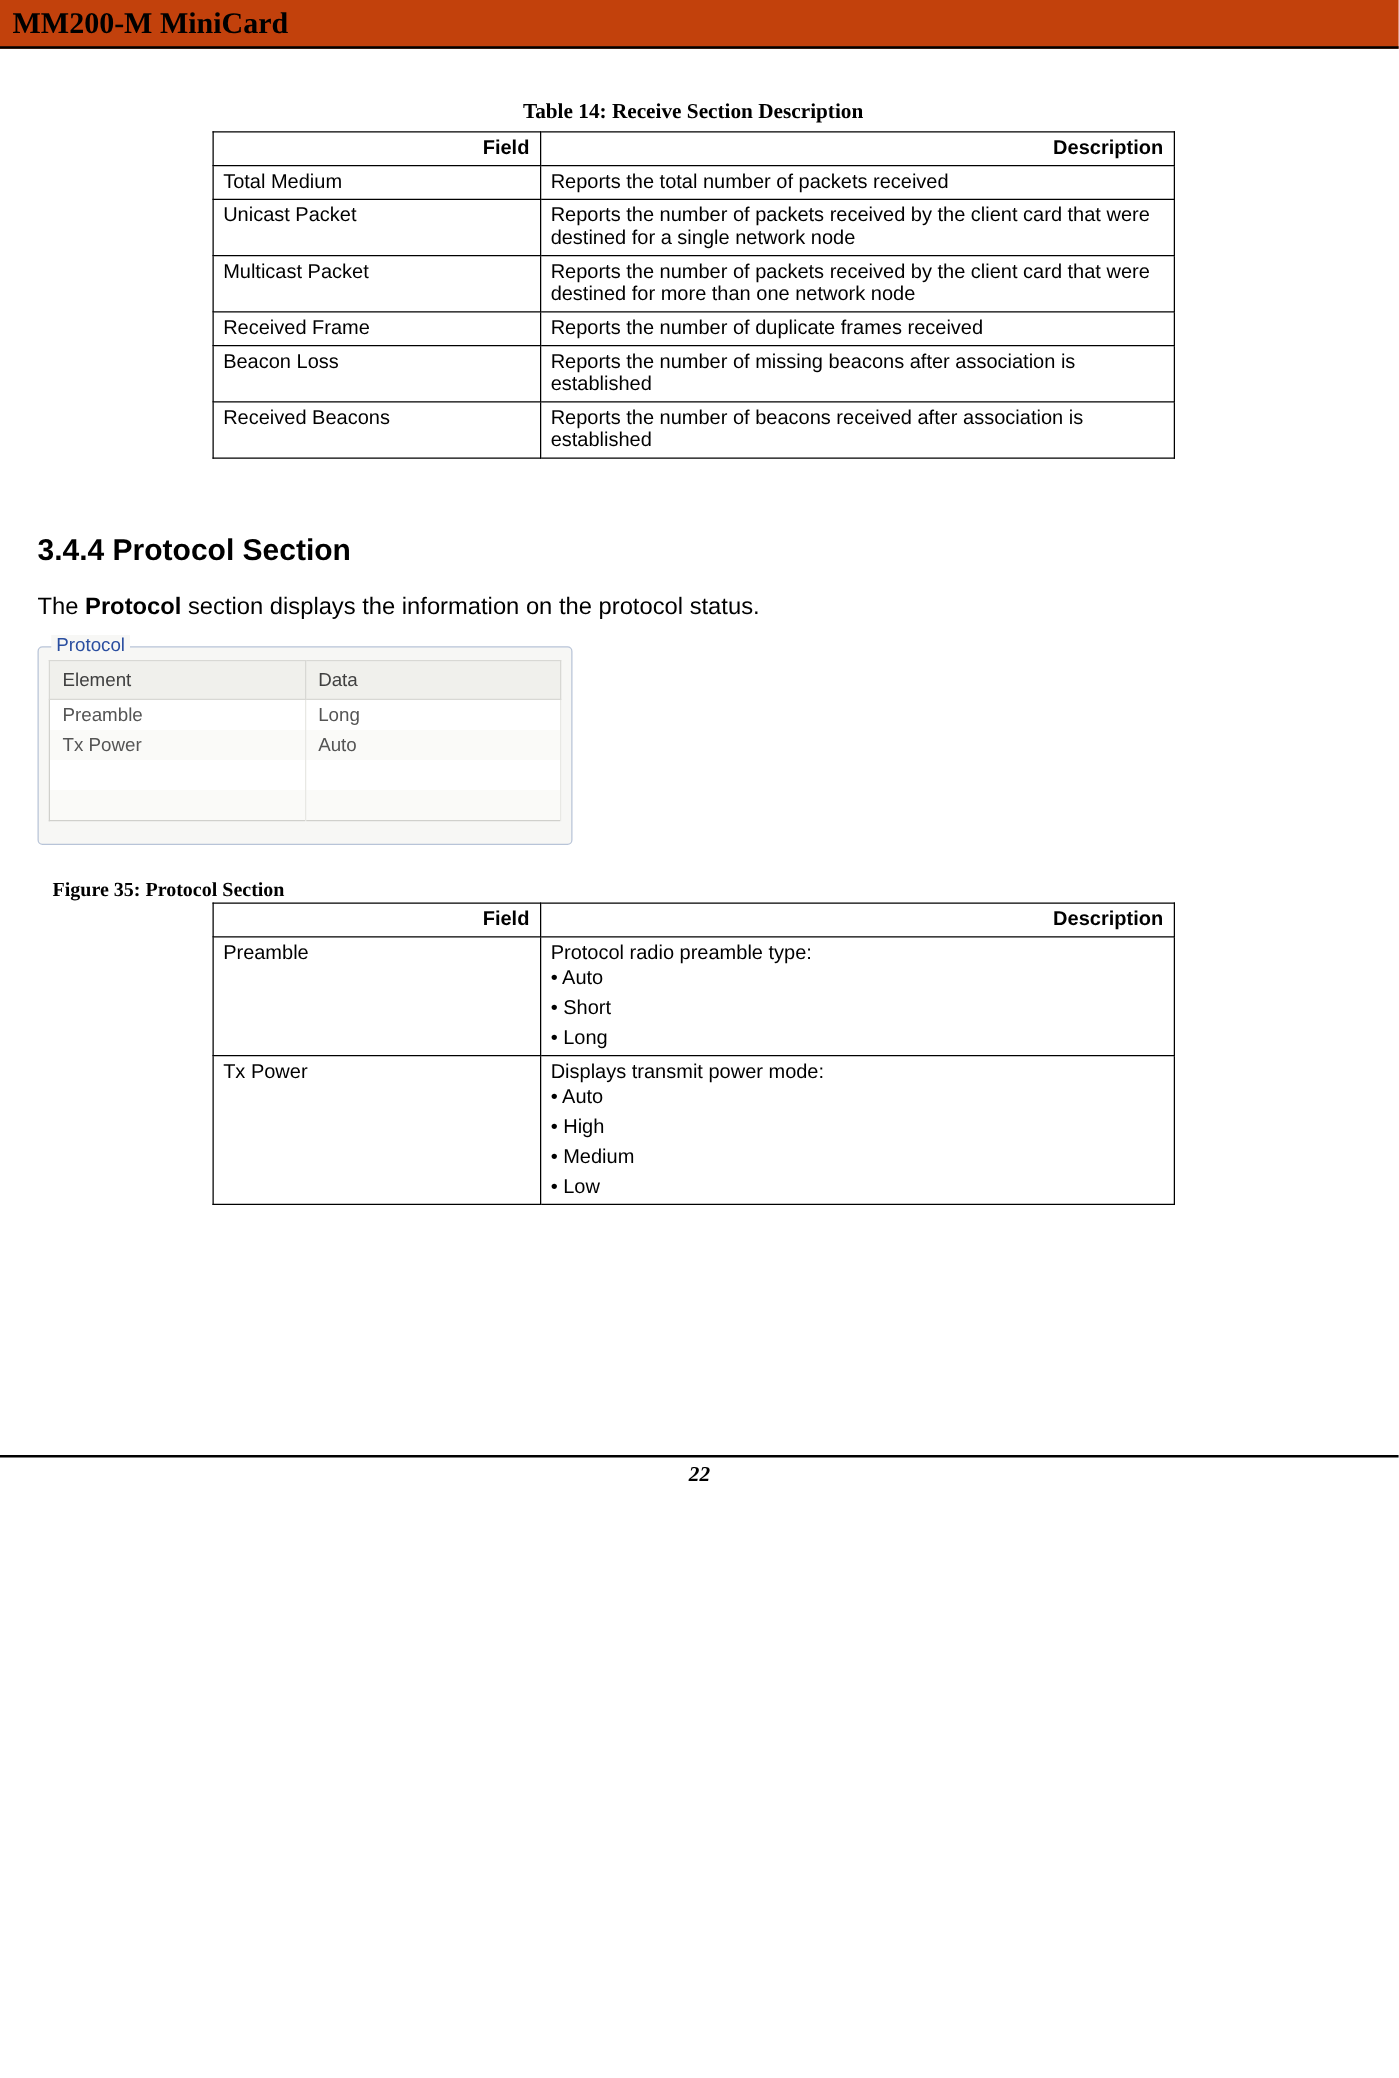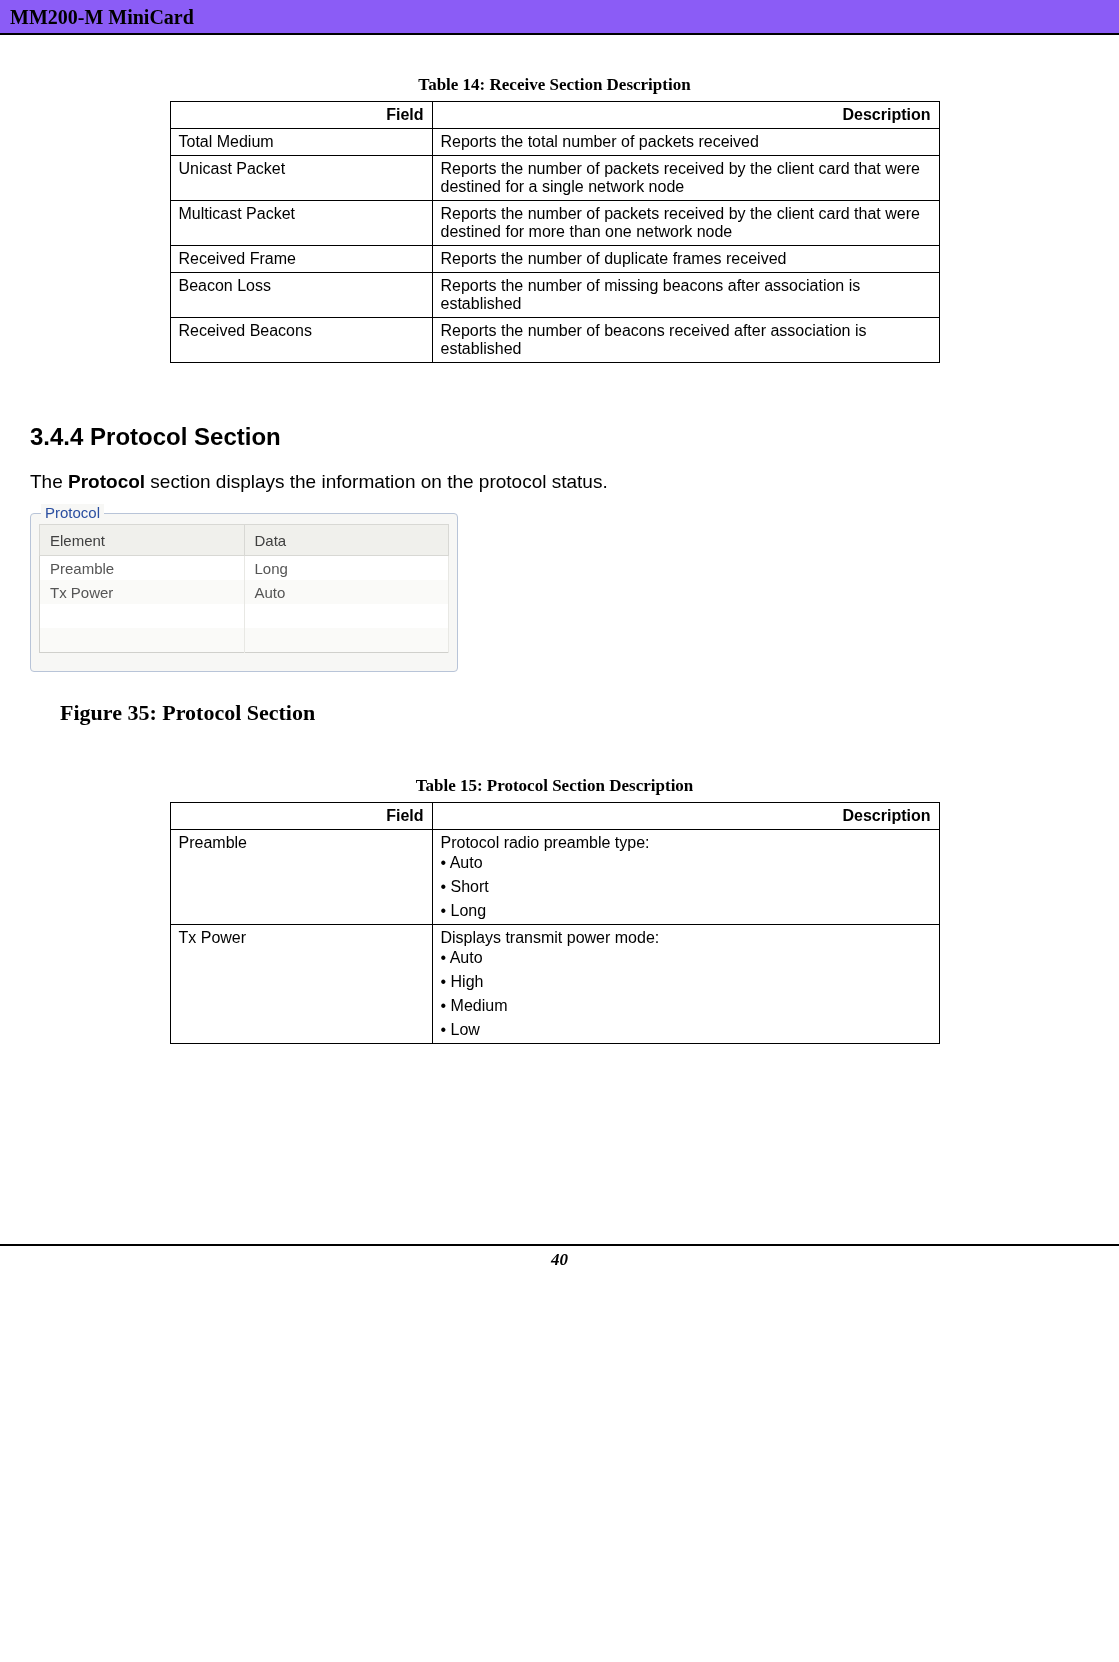--- a/index.html
+++ b/index.html
@@ -3,25 +3,25 @@
 <meta charset="utf-8">
 <style>
   body {
     margin: 0;
     padding: 0;
     font-family: Arial, Helvetica, sans-serif;
     background: #fff;
     width: 1119px;
   }
   .header-band {
-    background: #8b5cf6;
+    background: #c2410c;
     border-bottom: 2px solid #000;
     padding: 6px 10px 4px 10px;
     font-weight: bold;
-    font-size: 20px;
+    font-size: 24px;
     font-family: "Times New Roman", Times, serif;
   }
   .content {
     padding: 20px 40px 0 30px;
   }
   .table-caption {
     text-align: center;
     font-weight: bold;
     font-size: 17px;
     font-family: "Times New Roman", Times, serif;
@@ -89,23 +89,23 @@
   .protocol-table td {
     font-size: 15px;
     color: #555;
     padding: 2px 10px;
     border-right: 1px solid #e8e8e4;
     height: 20px;
   }
   .protocol-table tr.alt td { background: #fafaf8; }
   .figure-caption {
     font-weight: bold;
-    font-size: 22px;
-    font-family: "Times New Roman", Times, serif;
-    margin: 28px 0 0 30px;
+    font-size: 16px;
+    font-family: "Times New Roman", Times, serif;
+    margin: 28px 0 0 12px;
   }
   .footer {
     border-top: 2px solid #000;
     text-align: center;
     font-weight: bold;
     font-style: italic;
     font-family: "Times New Roman", Times, serif;
     font-size: 17px;
     padding: 4px 0;
     margin-top: 200px;
@@ -192,21 +192,20 @@
       <tr class="alt">
             <td></td>
             <td></td>
           </tr>
     </tbody>
       </table>
   </div>
 
   <div class="figure-caption">Figure 35: Protocol Section</div>
 
-  <div class="table-caption" style="margin-top:50px">Table 15: Protocol Section Description</div>
   <table class="desc">
     <tbody>
         <tr>
       <th style="width:245px">Field</th>
       <th>Description</th>
     </tr>
     <tr>
       <td>Preamble</td>
       <td>
         <div>Protocol radio preamble type:</div>
@@ -228,14 +227,14 @@
           <div class="bullet-item" style="margin-top:6px">Low</div>
         </div>
       </td>
     </tr>
   </tbody>
     </table>
 
 </div>
 
 <div class="footer">
-  <span>40</span>
+  <span>22</span>
 </div>
 
 </body></html>

